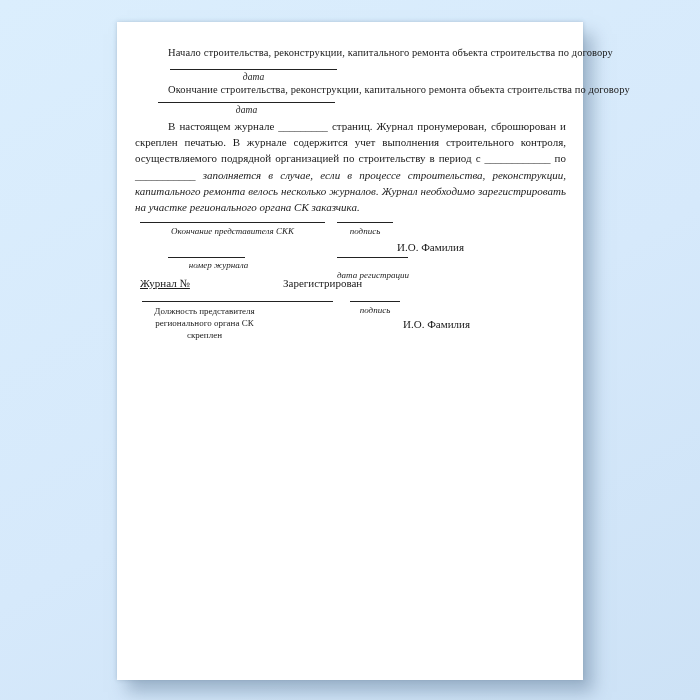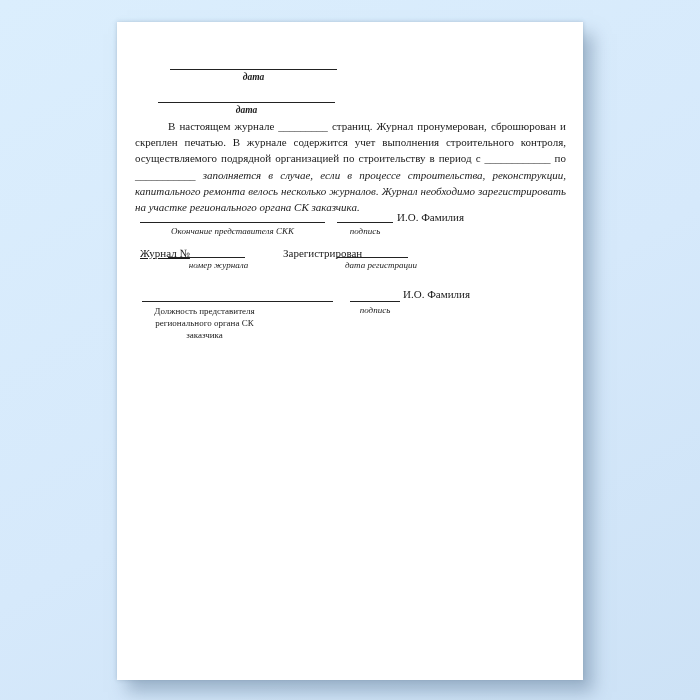--- a/index.html
+++ b/index.html
@@ -27,74 +27,75 @@
   }
   .blank{
     height:0;
     border-top:1px solid #222;
   }
   .hint{
     font-size:9.5px;
     font-style:italic;
     text-align:center;
     white-space:nowrap;
-    font-weight:bold;
   }
   .hint-sm{
     font-size:9px;
     font-style:italic;
     text-align:center;
     white-space:nowrap;
   }
   .para{
     width:431px;
     font-size:11px;
     line-height:16.2px;
     text-align:justify;
     text-indent:33px;
     font-family:Liberation Serif, serif;
   }
   .para .it{font-style:italic;}
-  .plain{font-size:11px;white-space:nowrap;}
+  .plain{font-size:11px;white-space:nowrap;margin-top:30px;}
   .poslabel2{
     font-size:9px;
     text-align:center;
     line-height:12px;
   }
 </style>
 </head>
 <body>
 
 <div class="canvas">
   <div class="sheet">
 
+    <div class="abs doc-line" style="left:18px;top:25px;">Начало строительства, реконструкции, капитального ремонта объекта строительства по договору</div>
     <div class="abs blank" style="left:53px;top:47px;width:167px;"></div>
     <div class="abs hint" style="left:53px;top:50px;width:167px;">дата</div>
 
+    <div class="abs doc-line" style="left:18px;top:62px;">Окончание строительства, реконструкции, капитального ремонта объекта строительства по договору</div>
     <div class="abs blank" style="left:41px;top:80px;width:177px;"></div>
     <div class="abs hint" style="left:41px;top:83px;width:177px;">дата</div>
 
     <div class="abs para" style="left:18px;top:96px;"><span>В настоящем журнале _________ страниц. Журнал пронумерован, сброшюрован и скреплен печатью. В журнале содержится учет выполнения строительного контроля, осуществляемого подрядной организацией по строительству в период с ____________ по ___________ </span><span class="it">заполняется в случае, если в процессе строительства, реконструкции, капитального ремонта велось несколько журналов. Журнал необходимо зарегистрировать на участке регионального органа СК заказчика.</span></div>
 
     <div class="abs blank" style="left:23px;top:200px;width:185px;"></div>
     <div class="abs blank" style="left:220px;top:200px;width:56px;"></div>
     <div class="abs plain" style="left:280px;top:189px;">И.О. Фамилия</div>
     <div class="abs hint-sm" style="left:23px;top:204px;width:185px;">Окончание представителя СКК</div>
     <div class="abs hint-sm" style="left:220px;top:204px;width:56px;">подпись</div>
 
     <div class="abs plain" style="left:23px;top:225px;text-decoration:underline;">Журнал №</div>
     <div class="abs blank" style="left:51px;top:235px;width:77px;"></div>
     <div class="abs plain" style="left:166px;top:225px;">Зарегистрирован</div>
     <div class="abs blank" style="left:220px;top:235px;width:71px;"></div>
     <div class="abs hint-sm" style="left:63px;top:238px;width:77px;">номер журнала</div>
-    <div class="abs hint-sm" style="left:220px;top:238px;width:71px;margin-left:8px;">дата регистрации</div>
+    <div class="abs hint-sm" style="left:220px;top:248px;width:71px;">дата регистрации</div>
 
     <div class="abs blank" style="left:25px;top:279px;width:191px;"></div>
     <div class="abs blank" style="left:233px;top:279px;width:50px;"></div>
     <div class="abs plain" style="left:286px;top:266px;">И.О. Фамилия</div>
     <div class="abs poslabel2" style="left:20px;top:283px;width:135px;">
       <div>Должность представителя</div>
-      <div>регионального органа СК заказчика</div>
+      <div>регионального органа СК скреплен</div>
     </div>
     <div class="abs hint-sm" style="left:233px;top:283px;width:50px;">подпись</div>
 
   </div>
 </div>
 
 </body></html>

